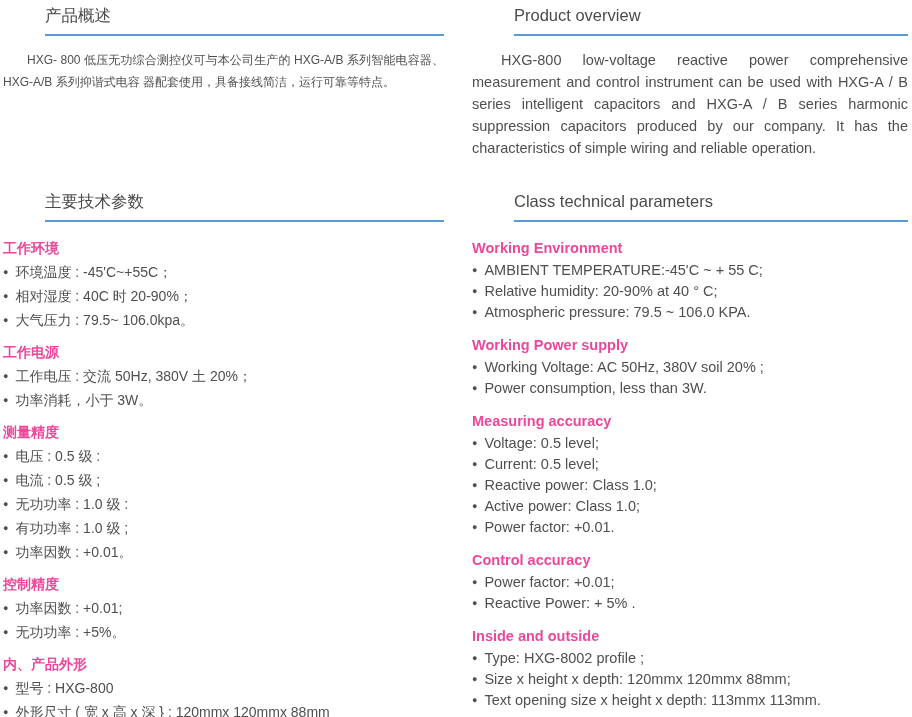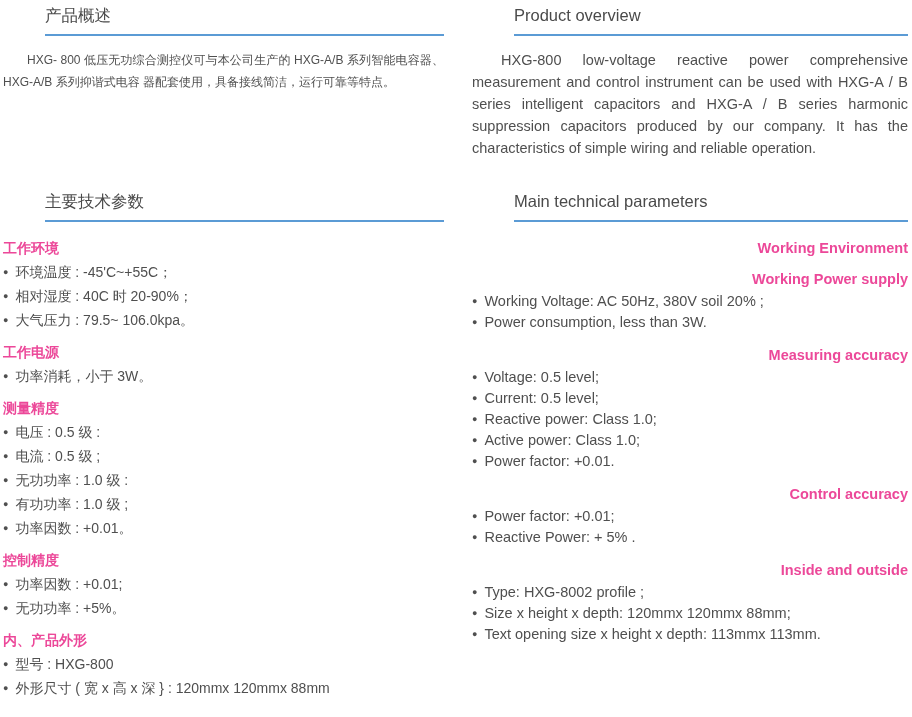--- a/index.html
+++ b/index.html
@@ -44,21 +44,21 @@
 
   .subsec { margin-top: 9px; }
   .params-block .subsec:first-of-type { margin-top: 16px; }
   .subsec h3 {
     font-size: 14px;
     font-weight: 700;
     color: #ec4899;
     line-height: 20px;
     margin-bottom: 3px;
   }
-  .col-right .subsec h3 { font-size: 14.5px; text-align: right; }
+  .col-right .subsec h3 { font-size: 14.5px; }
   .col-right .subsec { margin-top: 11px; }
   .col-right .params-block .subsec:first-of-type { margin-top: 16px; }
 
   ul.spec-list { list-style: none; }
   ul.spec-list li {
     font-size: 14px;
     line-height: 22px;
     color: #4f4f4f;
     white-space: nowrap;
   }
@@ -94,20 +94,21 @@
         <ul class="spec-list">
           <li>环境温度 : -45'C~+55C；</li>
           <li>相对湿度 : 40C 时 20-90%；</li>
           <li>大气压力 : 79.5~ 106.0kpa。</li>
         </ul>
       </div>
 
       <div class="subsec">
         <h3>工作电源</h3>
         <ul class="spec-list">
+          <li>工作电压 : 交流 50Hz, 380V 土 20%；</li>
           <li>功率消耗，小于 3W。</li>
         </ul>
       </div>
 
       <div class="subsec">
         <h3>测量精度</h3>
         <ul class="spec-list">
           <li>电压 : 0.5 级 :</li>
           <li>电流 : 0.5 级 ;</li>
           <li>无功功率 : 1.0 级 :</li>
@@ -135,24 +136,29 @@
     </div>
   </div>
 
   <div class="col col-right">
     <div class="overview-block">
       <h2 class="sec-title">Product overview</h2>
       <p class="overview-text">HXG-800 low-voltage reactive power comprehensive measurement and control instrument can be used with HXG-A / B series intelligent capacitors and HXG-A / B series harmonic suppression capacitors produced by our company. It has the characteristics of simple wiring and reliable operation.</p>
     </div>
 
     <div class="params-block">
-      <h2 class="sec-title">Main technical parameters</h2>
+      <h2 class="sec-title">Class technical parameters</h2>
 
       <div class="subsec">
         <h3>Working Environment</h3>
+        <ul class="spec-list">
+          <li>AMBIENT TEMPERATURE:-45'C ~ + 55 C;</li>
+          <li>Relative humidity: 20-90% at 40 ° C;</li>
+          <li>Atmospheric pressure: 79.5 ~ 106.0 KPA.</li>
+        </ul>
       </div>
 
       <div class="subsec">
         <h3>Working Power supply</h3>
         <ul class="spec-list">
           <li>Working Voltage: AC 50Hz, 380V soil 20% ;</li>
           <li>Power consumption, less than 3W.</li>
         </ul>
       </div>
 

